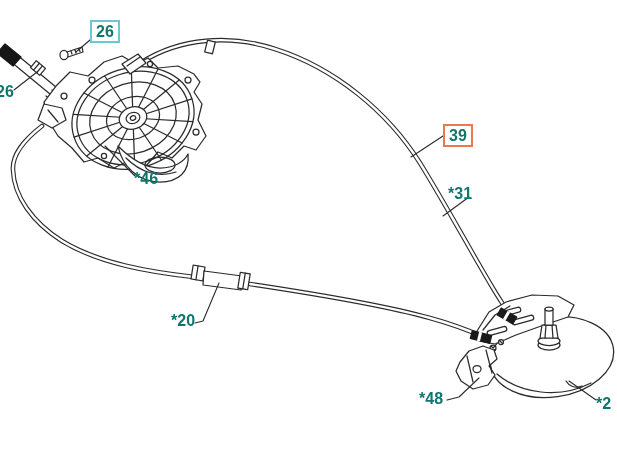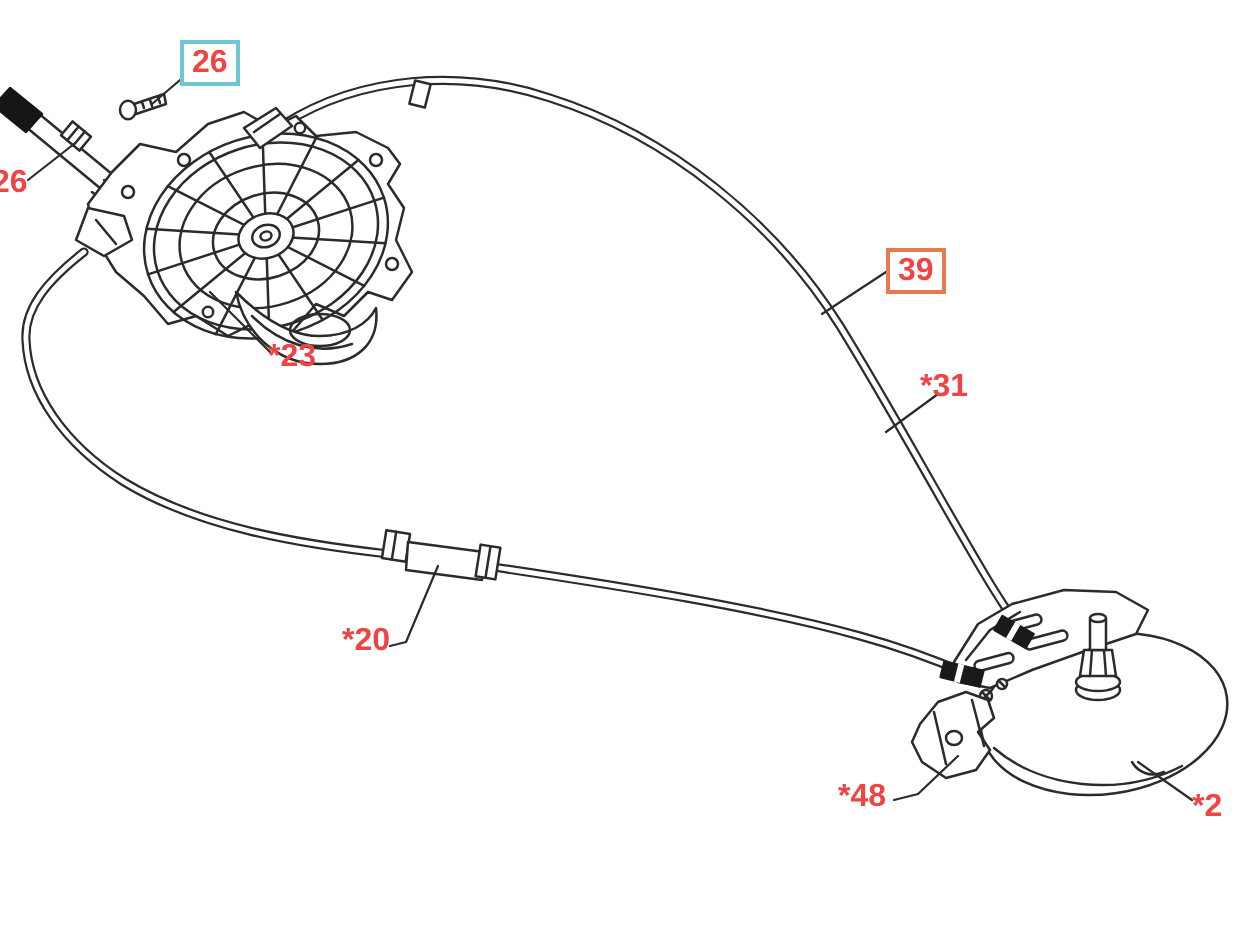--- a/index.html
+++ b/index.html
@@ -2,21 +2,21 @@
 <html><head>
 <meta charset="utf-8">
 <style>
   html,body{margin:0;padding:0;background:#fff;}
   .stage{
     position:relative;width:617px;height:468px;background:#fff;overflow:hidden;
     font-family:"Liberation Sans","DejaVu Sans",sans-serif;
   }
   .stage svg{position:absolute;left:0;top:0;}
   .callout{
-    position:absolute;font-weight:700;color:#ef4444;line-height:1.05;
+    position:absolute;font-weight:700;color:#0f766e;line-height:1.05;
     font-size:16px;white-space:nowrap;user-select:none;
   }
   .callout.boxed{
     background:#fff;padding:0 4px;font-size:16px;line-height:19px;
     border:2px solid #999;
   }
   .callout.teal{border-color:#6cc6d4;}
   .callout.orange{border-color:#e87a50;}
 </style>
 </head>
@@ -143,19 +143,19 @@
         <path d="M469,197 L443,216"></path>
         <path d="M195,323 L203,321 L219,283"></path>
         <path d="M447,400 L459,397 L479,378"></path>
         <path d="M596,400 L569,381"></path>
       </g>
     </g>
   </svg>
 
   <div class="callout boxed teal" style="left:90px;top:20px">26</div>
   <div class="callout" style="left:-4px;top:84px">26</div>
-  <div class="callout" style="left:134px;top:171px">*23</div>
+  <div class="callout" style="left:134px;top:171px">*46</div>
   <div class="callout boxed orange" style="left:443px;top:124px">39</div>
-  <div class="callout" style="left:460px;top:186px">*31</div>
+  <div class="callout" style="left:448px;top:186px">*31</div>
   <div class="callout" style="left:171px;top:313px">*20</div>
   <div class="callout" style="left:419px;top:391px">*48</div>
   <div class="callout" style="left:596px;top:396px">*2</div>
 </div>
 
 </body></html>

